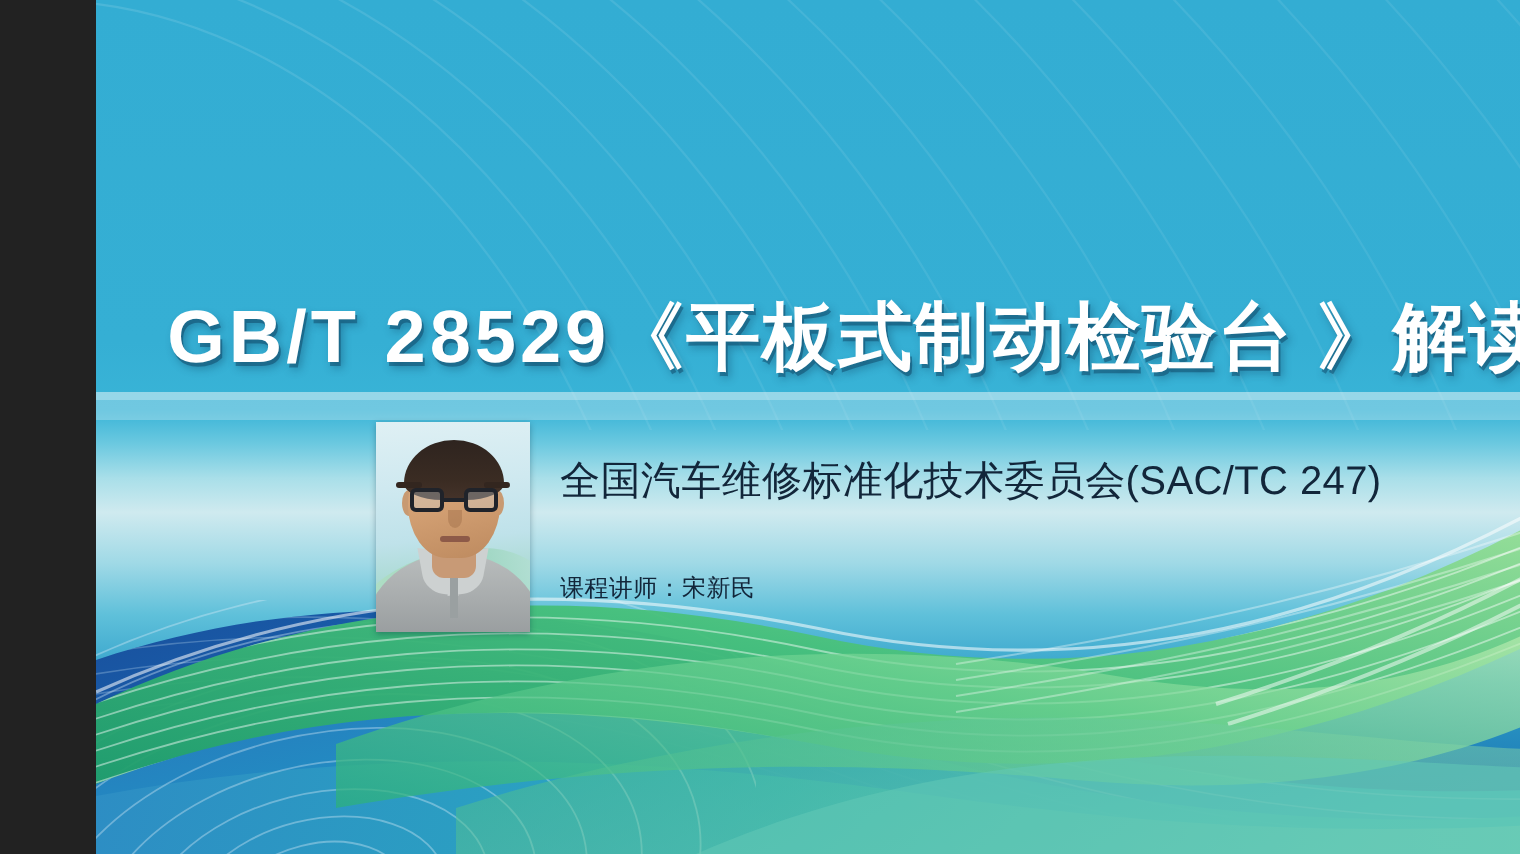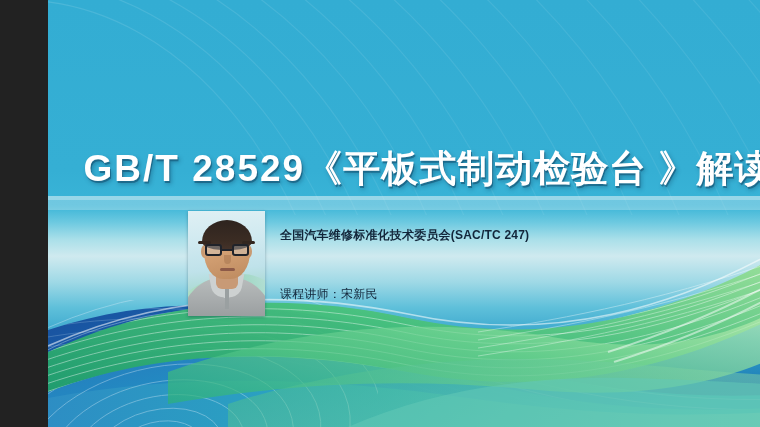--- a/index.html
+++ b/index.html
@@ -206,23 +206,22 @@
   #org-line, #lecturer-line {
     position: absolute;
     z-index: 22;
     color: #12263a;
     white-space: nowrap;
     font-weight: normal;
   }
   #org-line {
     left: 232px;
     top: 227px;
-    font-size: 12px;
+    font-size: 20px;
     letter-spacing: .2px;
-    font-weight: bold;
   }
   #lecturer-line {
     left: 232px;
     top: 286px;
     font-size: 12px;
     letter-spacing: .2px;
   }
 </style>
 </head>
 <body>

